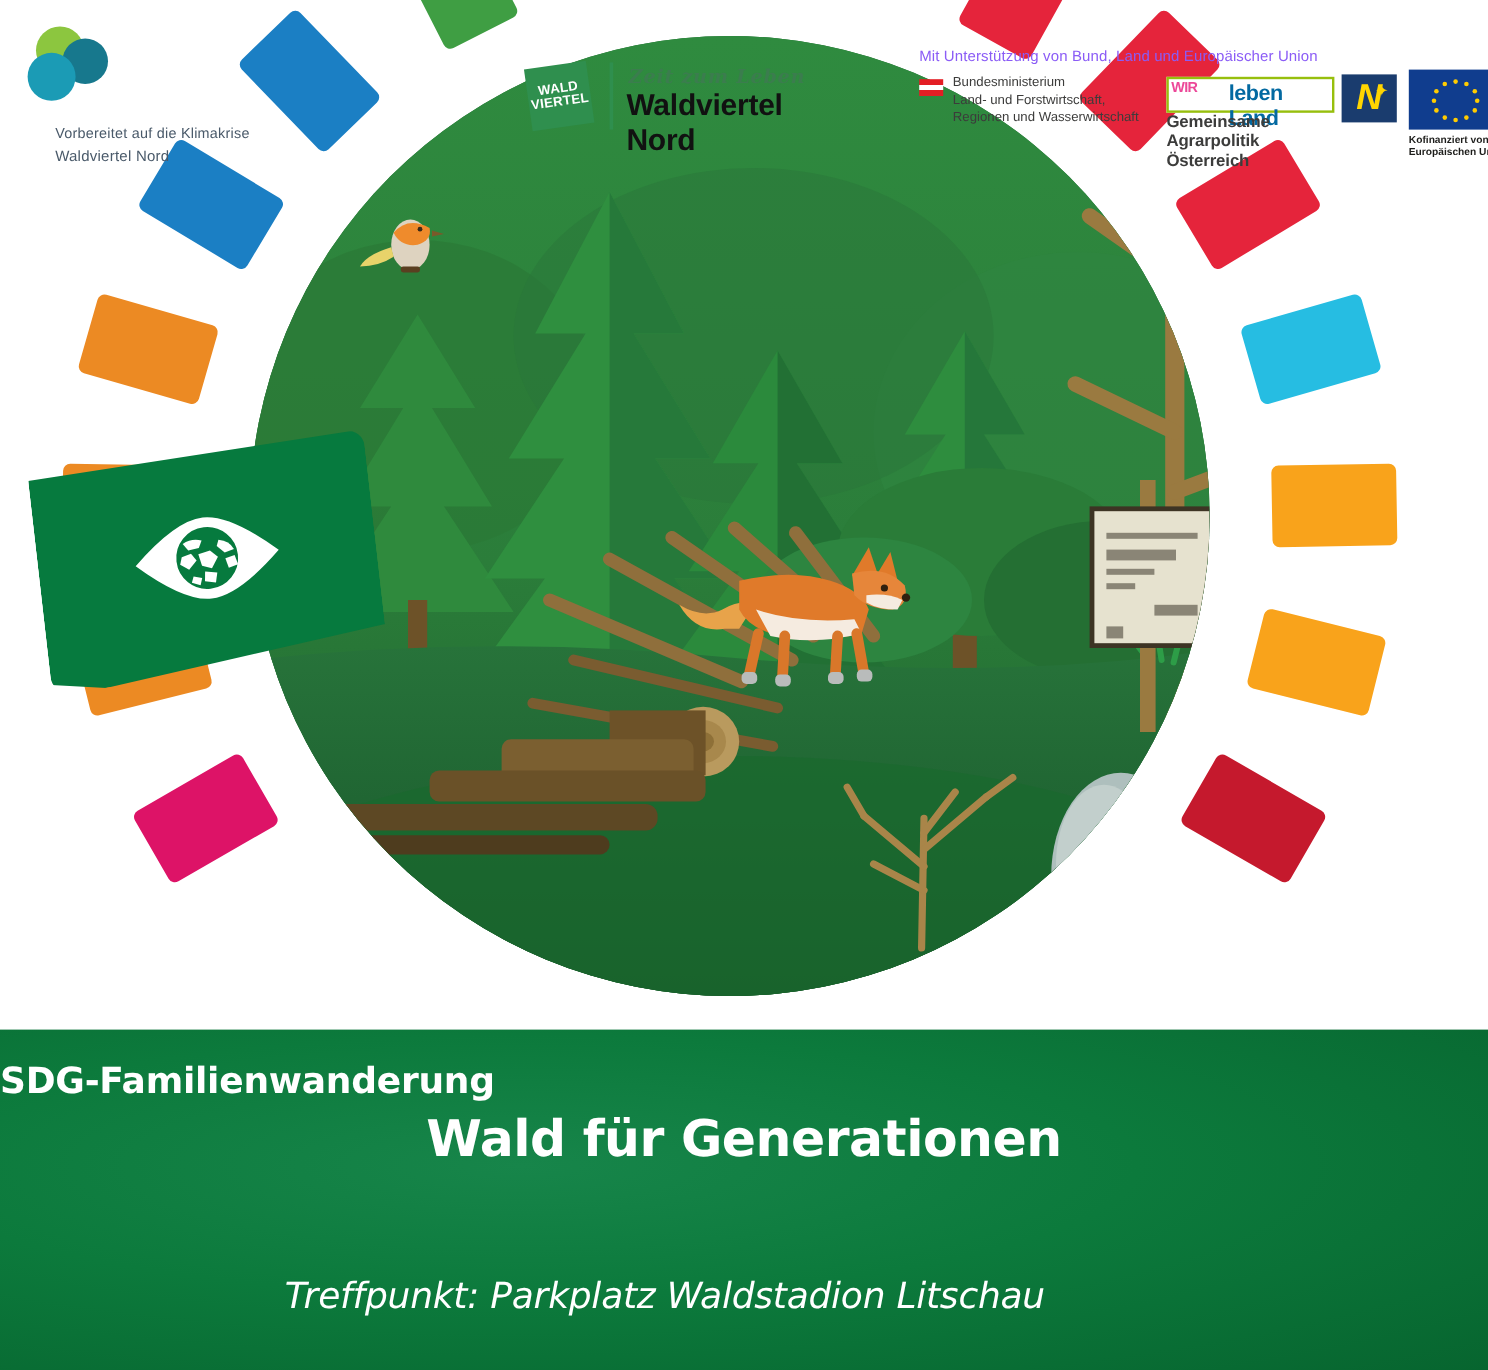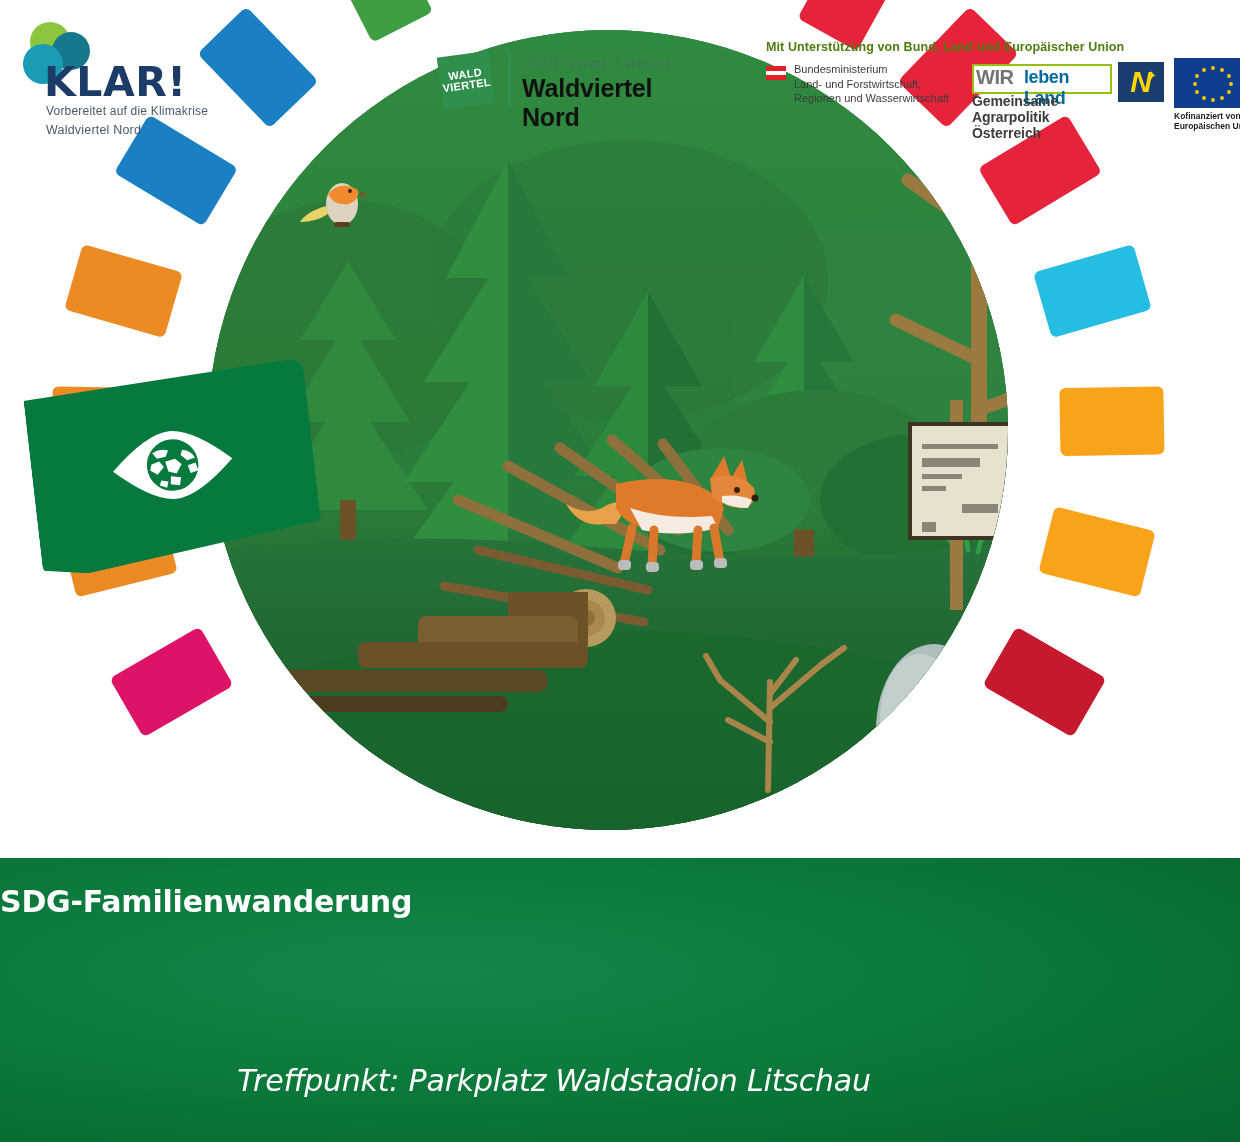--- a/index.html
+++ b/index.html
@@ -28,28 +28,28 @@
      transform:rotate(-8deg);display:flex;align-items:center;justify-content:center;}
   .wvn .diamond span{color:#fff;font-size:11px;font-weight:700;line-height:11px;text-align:center;
      letter-spacing:.3px;transform:rotate(0deg);}
   .wvn .bar{position:absolute;left:68px;top:2px;width:3px;height:56px;background:#2f8f4e;}
   .wvn .script{position:absolute;left:84px;top:4px;font-family:"DejaVu Serif",serif;font-style:italic;
      font-size:16px;color:#3b7d4e;font-weight:600;letter-spacing:.6px;}
   .wvn .name{position:absolute;left:82px;top:24px;font-size:25px;font-weight:700;color:#111;letter-spacing:-.2px;}
 
   
   .fund{position:absolute;left:762px;top:40px;width:470px;height:90px;}
-  .fund .support{position:absolute;left:4px;top:0;font-size:12.5px;font-weight:700;color:#4d7c0f;letter-spacing:.1px;}
+  .fund .support{position:absolute;left:4px;top:0;font-size:12.5px;font-weight:400;color:#8b5cf6;letter-spacing:.1px;}
   .bmin{position:absolute;left:4px;top:22px;width:220px;}
   .bmin .flag{position:absolute;left:0;top:4px;width:20px;height:14px;
      background:linear-gradient(#e31e24 0 33%, #fff 33% 66%, #e31e24 66% 100%);}
   .bmin .t{position:absolute;left:28px;top:0;font-size:11px;color:#3c3c3b;line-height:14.5px;}
   .wll{position:absolute;left:210px;top:24px;width:140px;}
   .wll .box{position:absolute;left:0;top:0;width:136px;height:26px;border:2.5px solid #97bf0d;background:#fff;}
-  .wll .wir{position:absolute;left:4px;top:2px;font-size:20px;font-weight:700;color:#737373;letter-spacing:-.5px;}
+  .wll .wir{position:absolute;left:4px;top:2px;font-size:12px;font-weight:700;color:#ec4899;letter-spacing:-.5px;}
   .wll .leben{position:absolute;left:52px;top:3px;font-size:18px;font-weight:700;color:#0369a1;letter-spacing:-.4px;}
   .wll .cap{position:absolute;left:0;top:29px;font-size:14px;font-weight:700;color:#3c3c3b;letter-spacing:-.1px;}
   .noe{position:absolute;left:356px;top:22px;width:46px;height:40px;background:#1a3c6e;
      display:flex;align-items:center;justify-content:center;}
   .noe .n{color:#ffd500;font-size:30px;font-weight:700;font-style:italic;line-height:30px;}
   .noe .star{position:absolute;right:7px;top:6px;color:#ffd500;font-size:13px;}
   .eu{position:absolute;left:412px;top:18px;width:86px;}
   .eu .flagbox{position:absolute;left:0;top:0;width:78px;height:50px;background:#103d8e;}
   .eu .cap{position:absolute;left:0;top:53px;font-size:8.5px;font-weight:700;color:#1d1d1b;line-height:10px;}
   .eu svg{position:absolute;left:0;top:0;}
@@ -324,21 +324,20 @@
   </div>
 
   <div class="header">
 
     <div class="klar">
       <div class="bubbles">
         <div class="b b1"></div>
           <div class="b b2"></div>
           <div class="b b3"></div>
       </div>
-      <div class="wordmark">KLAR!</div>
       <div class="sub1">Vorbereitet auf die Klimakrise</div>
       <div class="sub2">Waldviertel Nord</div>
     </div>
 
     <div class="wvn">
       <div class="diamond">
         <span><b>WALD</b><br>
               <b>VIERTEL</b></span>
       </div>
       <div class="bar"></div>
@@ -391,16 +390,17 @@
         <div class="cap">
           <div>Kofinanziert von der</div>
           <div>Europäischen Union</div>
         </div>
       </div>
     </div>
   </div>
 
   <div class="band">
     <div class="t1">SDG-Familienwanderung</div>
+    <div class="t2">Wald für Generationen</div>
     <div class="t4">Treffpunkt: Parkplatz Waldstadion Litschau</div>
   </div>
 
 </div>
 
 </body></html>

